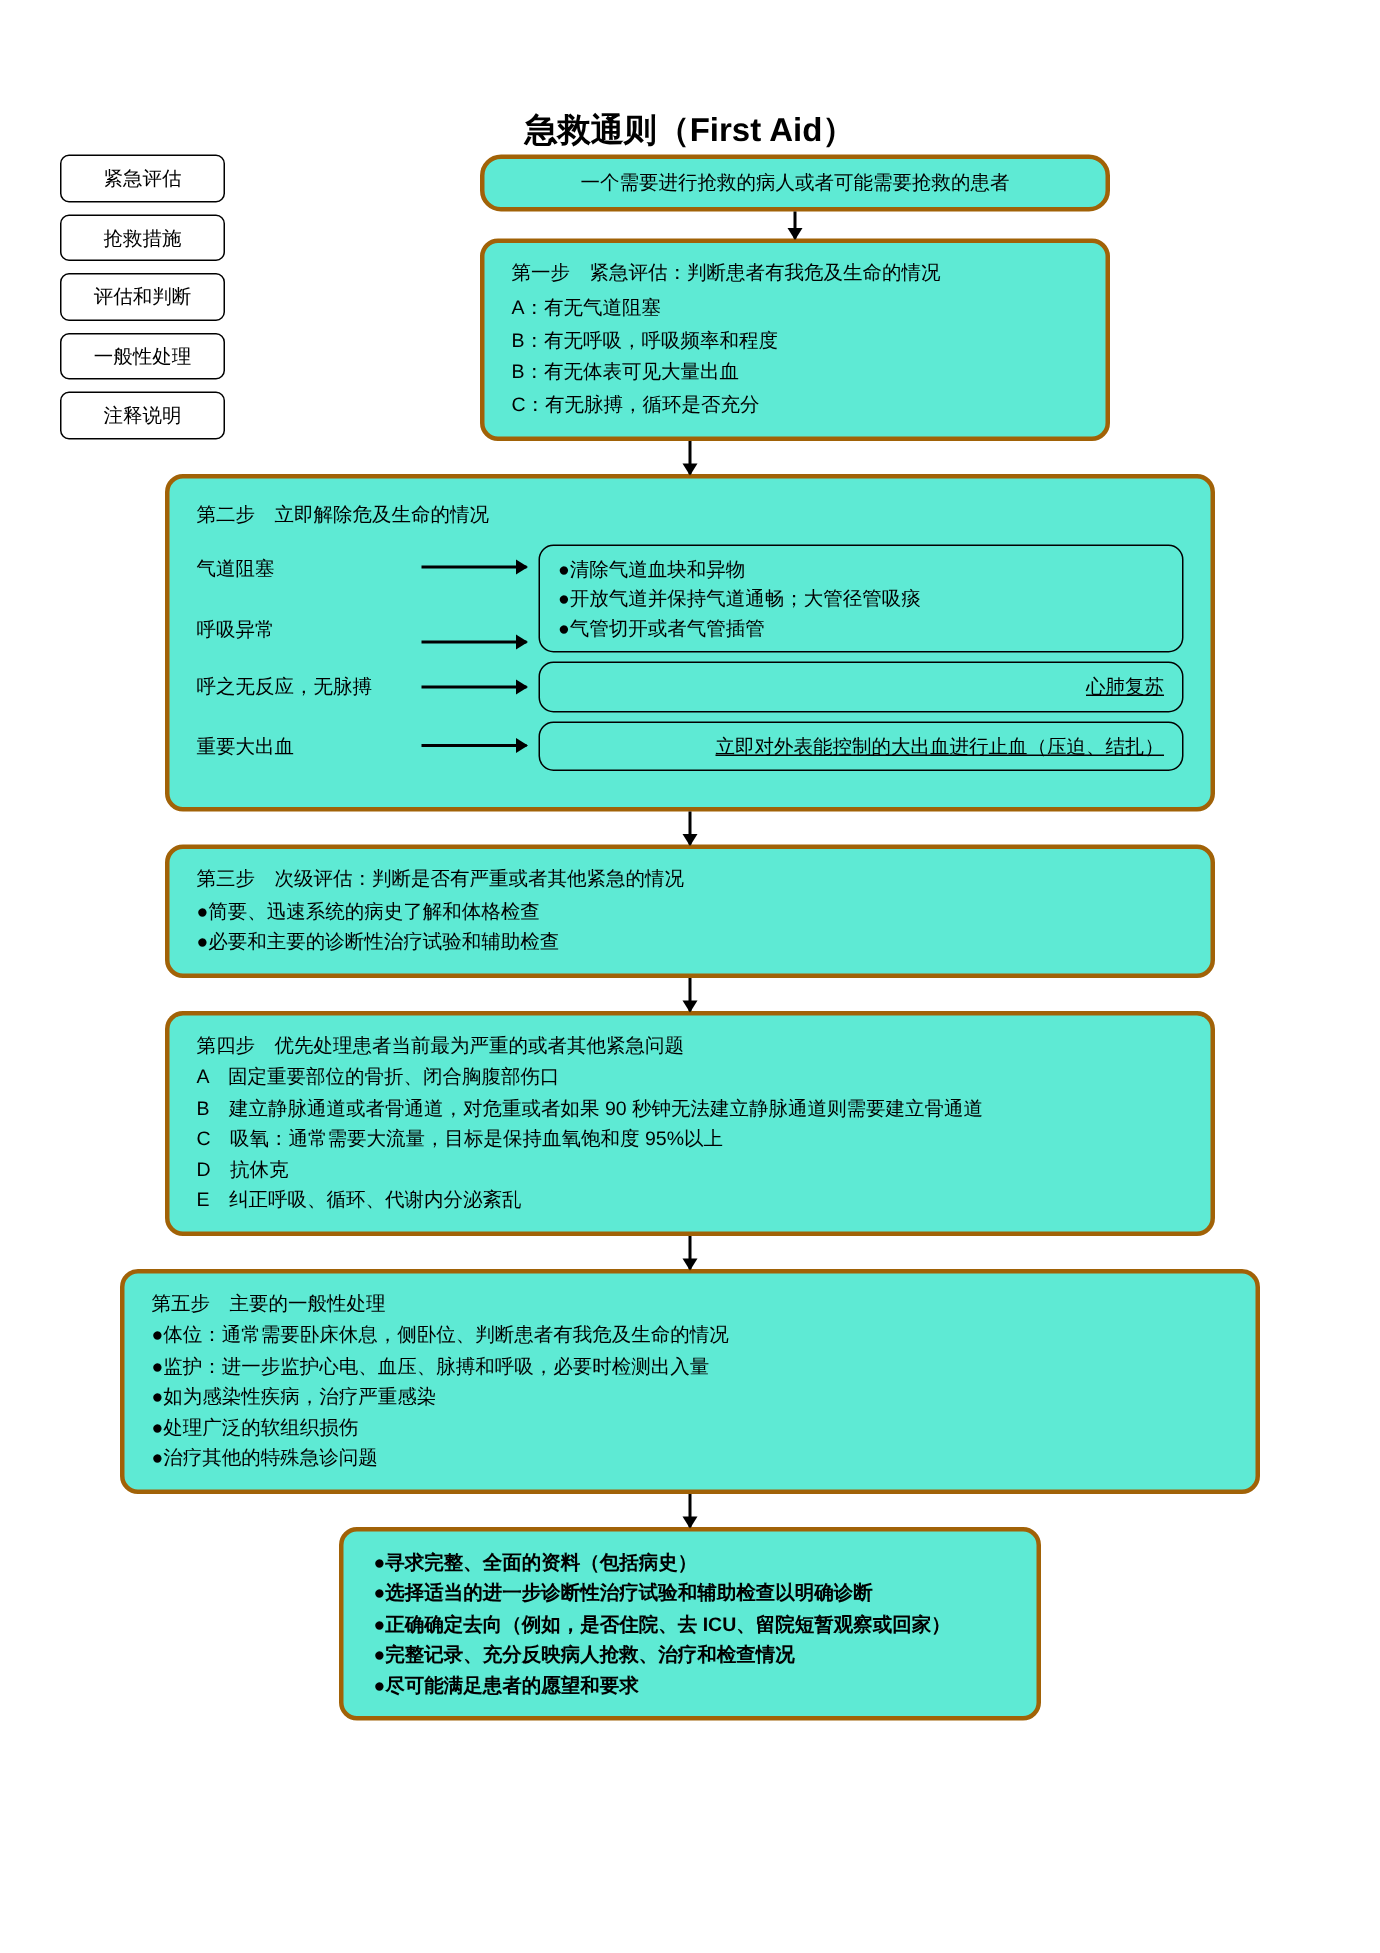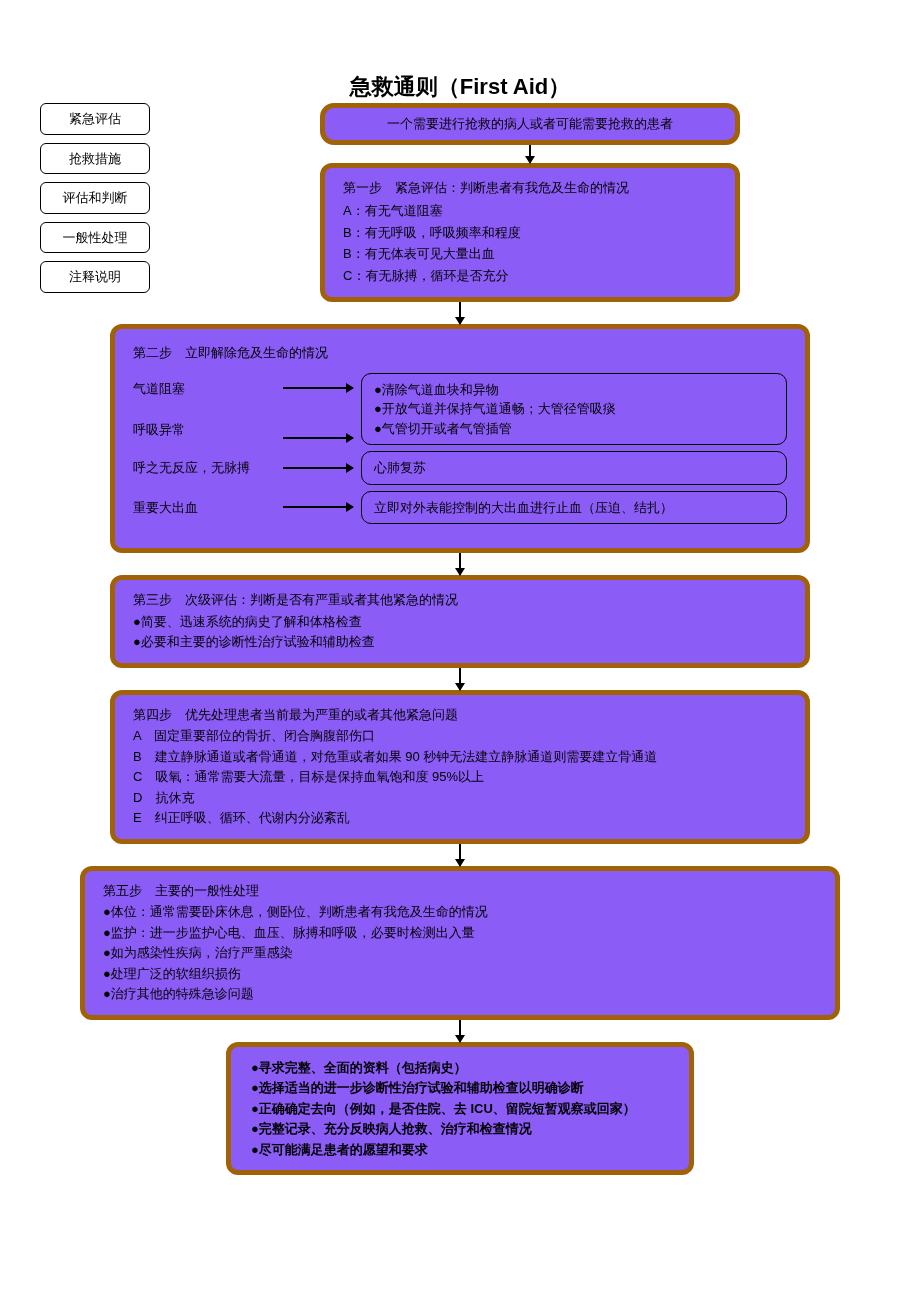--- a/index.html
+++ b/index.html
@@ -35,24 +35,24 @@
     text-align: center;
     font-size: 13px;
   }
   .flow-col {
     flex: 1;
     display: flex;
     flex-direction: column;
     align-items: center;
   }
   .box {
-    border: 5px solid #a16207;
+    border: 3px solid #a16207;
     border-radius: 12px;
     padding: 8px 14px;
-    background: #8b5cf6;
+    background: #5eead4;
     width: 100%;
   }
   .box-start {
     width: 420px;
     text-align: center;
     border-radius: 14px;
     padding: 6px 10px;
   }
   .step1 {
     width: 420px;
@@ -114,21 +114,21 @@
     border-left: 8px solid #000;
   }
   .step2-target {
     border: 1px solid #000;
     border-radius: 10px;
     padding: 6px 12px;
     flex: 1;
     margin-left: 8px;
     font-size: 13px;
   }
-  .step2-target.center { text-align: left; }
+  .step2-target.center { text-align: right; text-decoration: underline; }
   .step-box {
     width: 100%;
     padding: 10px 18px;
   }
   .step-box .hdr { margin-bottom: 2px; }
   .bullet-line { margin: 1px 0; }
   .step5 {
     width: 760px;
   }
   .step6 {

